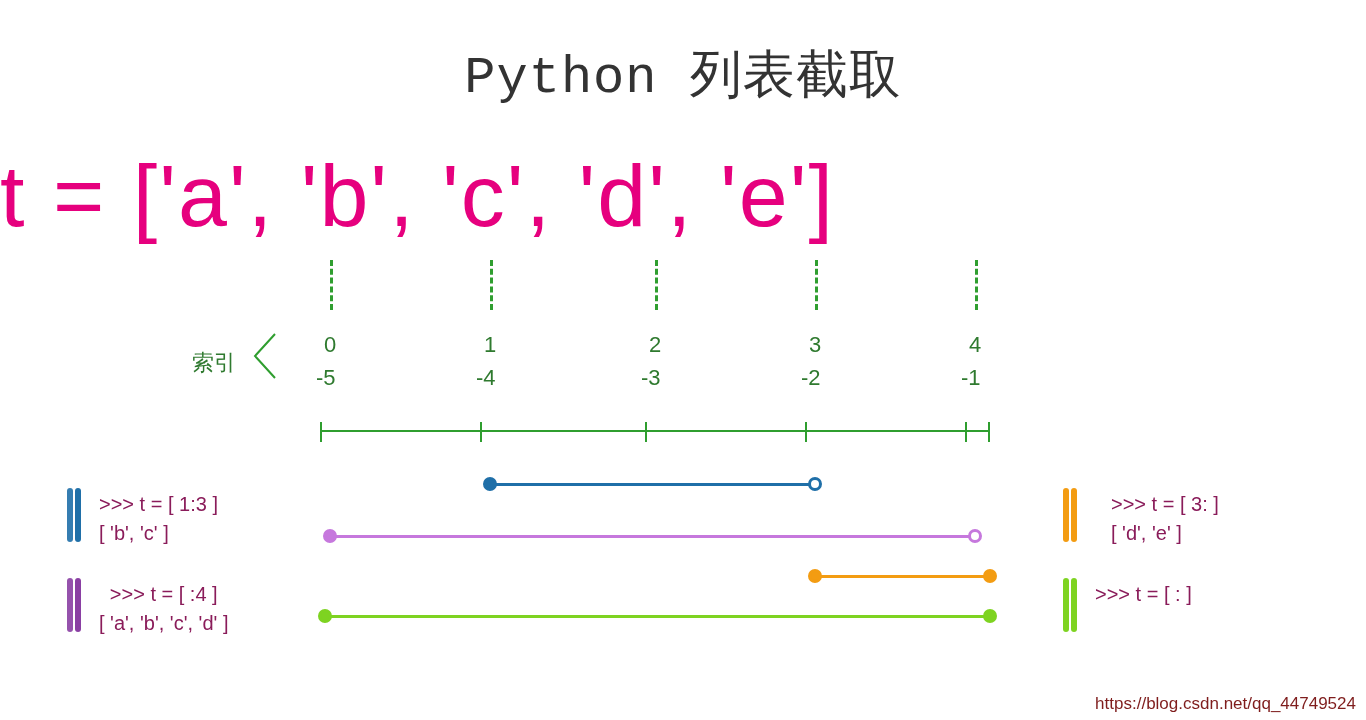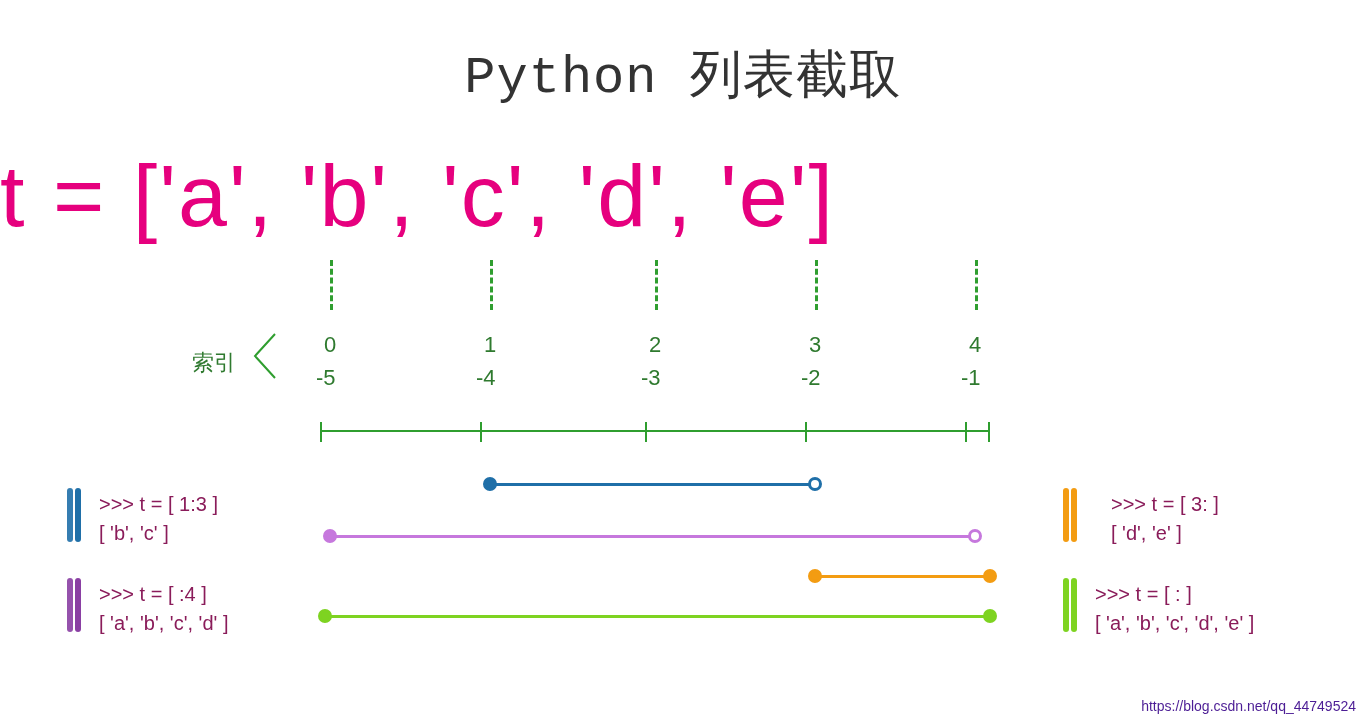--- a/index.html
+++ b/index.html
@@ -8,21 +8,21 @@
 .lbl{position:absolute;font-size:22px;color:#2f7a2f;}
 .idxlabel{top:348px;left:192px;text-align:center;}
 .idxarrow{position:absolute;top:332px;left:250px;}
 .dashed{position:absolute;width:0;height:50px;border-left:3px dashed #2f9e2f;}
 .axis{position:absolute;top:430px;left:320px;width:670px;height:0;border-top:2px solid #2f9e2f;}
 .tick{position:absolute;top:-10px;width:0;height:20px;border-left:2px solid #2f9e2f;}
 .code{position:absolute;font-size:20px;color:#8a1c5a;line-height:1.45;white-space:nowrap;}
 .bar{position:absolute;width:6px;height:54px;border-radius:3px;}
 .segline{position:absolute;height:3px;border-radius:2px;}
 .segline .d{position:absolute;width:14px;height:14px;border-radius:50%;top:-6px;}
-.wm{position:absolute;bottom:6px;right:10px;font-size:14px;color:#4c1d95;}
+.wm{position:absolute;bottom:6px;right:10px;font-size:17px;color:#7f1d1d;}
 </style>
 </head>
 <body>
 
 <div class="title">Python 列表截取</div>
 <div class="listdef">t = ['a', 'b', 'c', 'd', 'e']</div>
 
 <svg class="idxarrow" width="30" height="48">
   <polyline points="25,2 5,24 25,46" fill="none" stroke="#2f9e2f" stroke-width="2"></polyline>
 </svg>
@@ -64,21 +64,21 @@
     <div class="code" style="top: 490px; left: 99px;">
       <div>&gt;&gt;&gt; t = [ 1:3 ]</div>
       <div>[ 'b', 'c' ]</div>
     </div>
     <div class="segline" style="background: rgb(198, 120, 221); top: 535px; left: 330px; width: 645px;">
       <div class="d" style="left: -7px; background: rgb(198, 120, 221); border: 3px solid rgb(198, 120, 221); box-sizing: border-box;"></div>
       <div class="d" style="right: -7px; box-sizing: border-box; background: rgb(255, 255, 255); border: 3px solid rgb(198, 120, 221);"></div>
     </div>
     <div class="bar" style="background: rgb(138, 63, 163); top: 578px; left: 75px;"></div>
     <div class="bar" style="background: rgb(138, 63, 163); top: 578px; left: 67px; opacity: 0.9;"></div>
-    <div class="code" style="top: 580px; left: 99px;">
+    <div class="code" style="top: 580px; left: 99px; text-align: center;">
       <div>&gt;&gt;&gt; t = [ :4 ]</div>
       <div>[ 'a', 'b', 'c', 'd' ]</div>
     </div>
     <div class="segline" style="background: rgb(243, 156, 18); top: 575px; left: 815px; width: 175px;">
       <div class="d" style="left: -7px; background: rgb(243, 156, 18); border: 3px solid rgb(243, 156, 18); box-sizing: border-box;"></div>
       <div class="d" style="right: -7px; box-sizing: border-box; background: rgb(243, 156, 18);"></div>
     </div>
     <div class="bar" style="background: rgb(243, 156, 18); top: 488px; left: 1071px;"></div>
     <div class="bar" style="background: rgb(243, 156, 18); top: 488px; left: 1063px; opacity: 1;"></div>
     <div class="code" style="top: 490px; left: 1086px; margin-left: 25px;">
@@ -86,17 +86,16 @@
       <div>[ 'd', 'e' ]</div>
     </div>
     <div class="segline" style="background: rgb(126, 211, 33); top: 615px; left: 325px; width: 665px;">
       <div class="d" style="left: -7px; background: rgb(126, 211, 33); border: 3px solid rgb(126, 211, 33); box-sizing: border-box;"></div>
       <div class="d" style="right: -7px; box-sizing: border-box; background: rgb(126, 211, 33);"></div>
     </div>
     <div class="bar" style="background: rgb(126, 211, 33); top: 578px; left: 1071px;"></div>
     <div class="bar" style="background: rgb(126, 211, 33); top: 578px; left: 1063px; opacity: 1;"></div>
     <div class="code" style="top: 580px; left: 1095px;">
       <div>&gt;&gt;&gt; t = [ : ]</div>
-      <div>[ 'a', 'b', 'c', 'd', 'e' ]</div>
     </div>
   </div>
 
 <div class="wm">https://blog.csdn.net/qq_44749524</div>
 
 </body></html>

